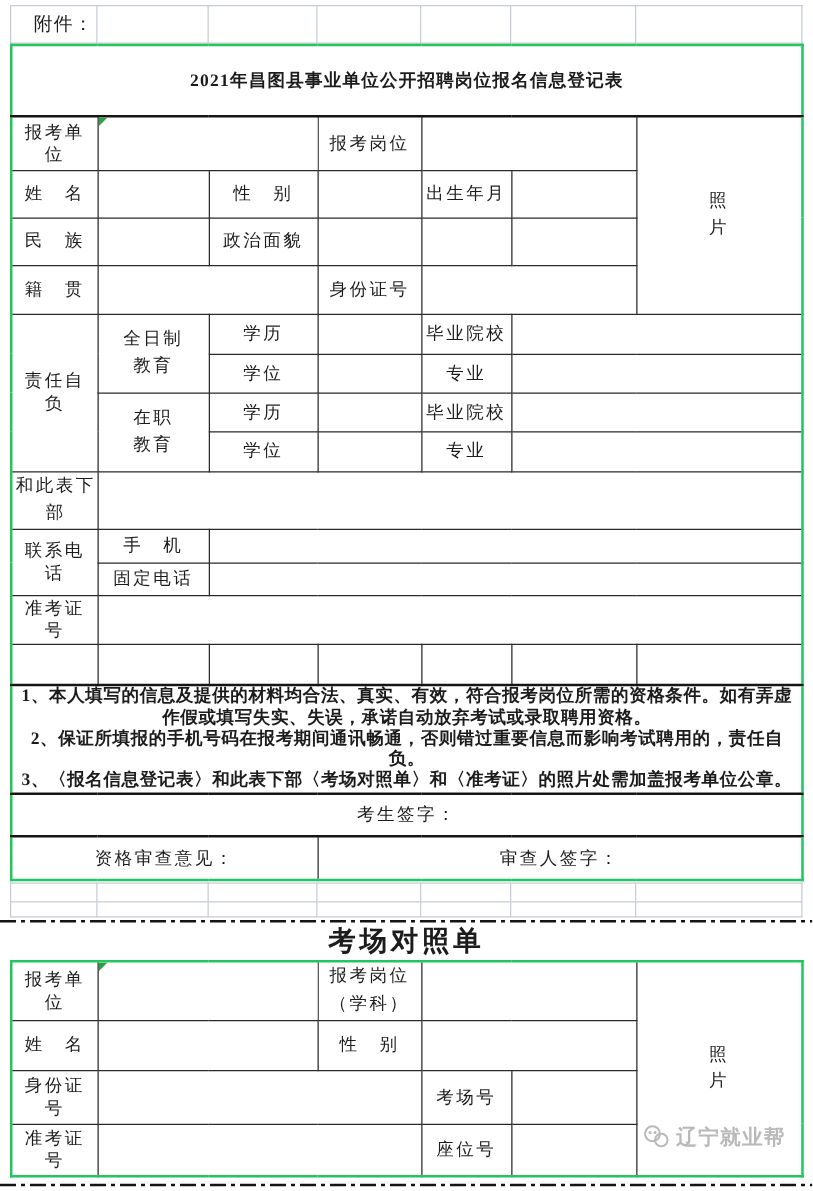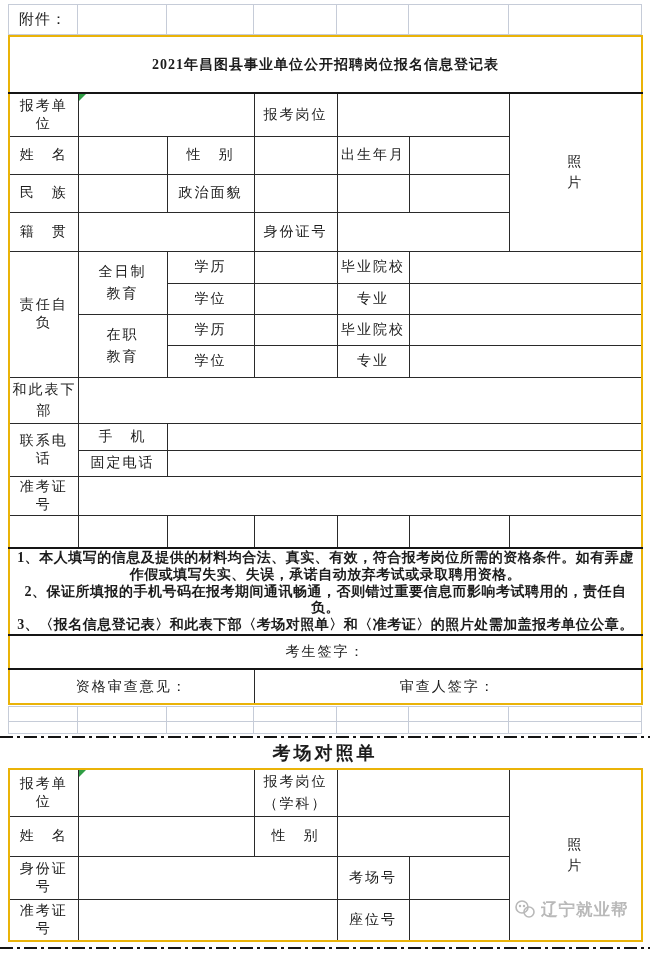--- a/index.html
+++ b/index.html
@@ -4,24 +4,24 @@
 <style>
   html,body{margin:0;padding:0;background:#ffffff;}
   body{font-family:"Liberation Serif","DejaVu Serif",serif;color:#1c1c1c;}
   .page{position:relative;width:650px;height:953px;background:#fff;overflow:hidden;}
 
   table{border-collapse:collapse;table-layout:fixed;margin-left:8px;width:633px;}
 
   
   table.grid{border:1px solid #c6ccd8;}
   table.grid td{border:1px solid #c6ccd8;font-size:15px;padding:0 2px;}
-  td.attach{text-align:center;padding-left:3px;letter-spacing:1px;}
+  td.attach{text-align:right;padding-left:3px;letter-spacing:1px;}
 
   
-  table.form{border:2px solid #eab308;}
+  table.form{border:2px solid #22c55e;}
   table.form td{border:1px solid #2a2a2a;text-align:center;vertical-align:middle;
                 font-size:14px;padding:1px 2px;overflow:hidden;}
   td.lbl{letter-spacing:2px;}
   td.val{background:#fff;}
   td.left{text-align:left;padding-left:5px;letter-spacing:2px;}
   td.title-cell{font-size:21px;font-weight:bold;letter-spacing:1px;
                 border-bottom:2px solid #151515 !important;}
   td.notes{text-align:left;padding:3px 5px 2px 5px;font-size:13.8px;line-height:16.6px;
            border-top:2px solid #151515 !important;border-bottom:2px solid #151515 !important;
            letter-spacing:0.5px;font-weight:bold;}
@@ -33,21 +33,21 @@
   .w2{width:calc(2em + 5px);}
   .w3{width:calc(3em + 7px);}
   .w4{width:calc(4em + 9px);}
 
   td.rel{position:relative;}
   .corner{position:absolute;top:0;left:0;width:0;height:0;
           border-top:7px solid #2f9e44;border-right:7px solid transparent;}
 
   .cutline{height:2px;margin:2px 0 2px 0;
     background:repeating-linear-gradient(90deg,#141414 0 13px,transparent 13px 17px,#141414 17px 20px,transparent 20px 24px);}
-  .subtitle{height:26px;line-height:26px;text-align:center;font-size:18px;font-weight:bold;
+  .subtitle{height:26px;line-height:26px;text-align:center;font-size:22px;font-weight:bold;
             letter-spacing:3px;margin:1px 0 2px 0;}
 
   .watermark{position:absolute;left:514px;top:899px;display:flex;align-items:center;gap:3px;
              color:#b9b9b9;font-size:16.5px;font-weight:bold;letter-spacing:1px;
              text-shadow:0 1px 0 #fff,1px 0 0 #fff;white-space:nowrap;}
   .photo-cell{vertical-align:middle;}
 </style>
 </head>
 <body>
 

